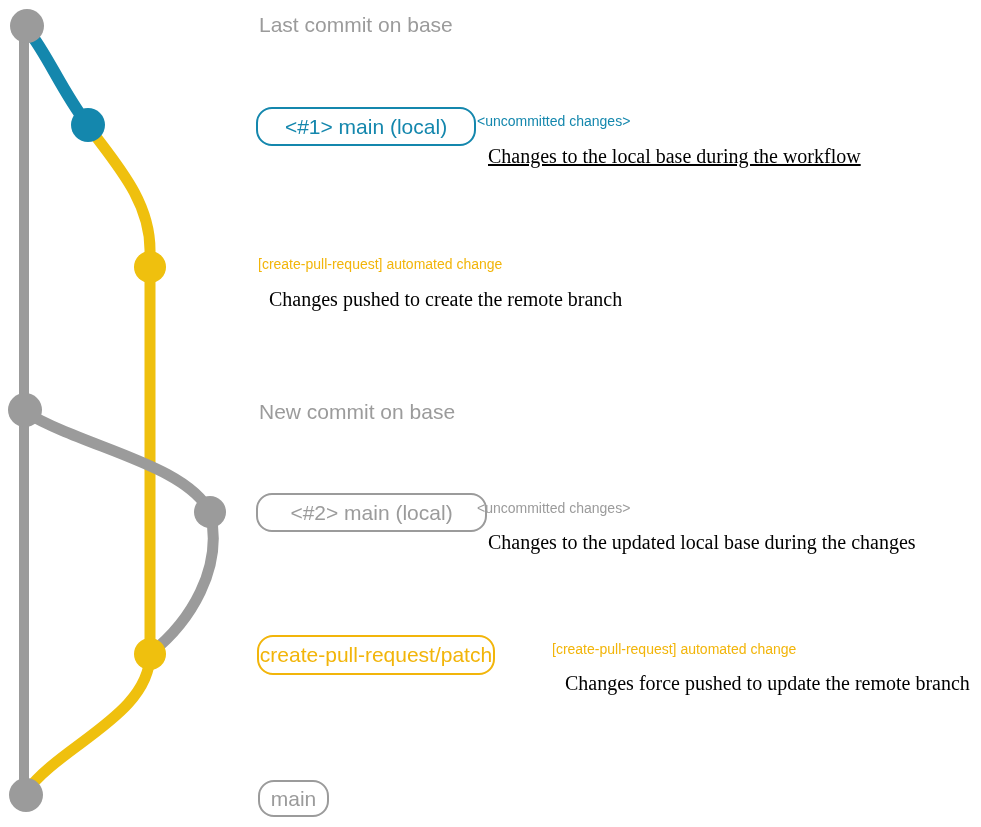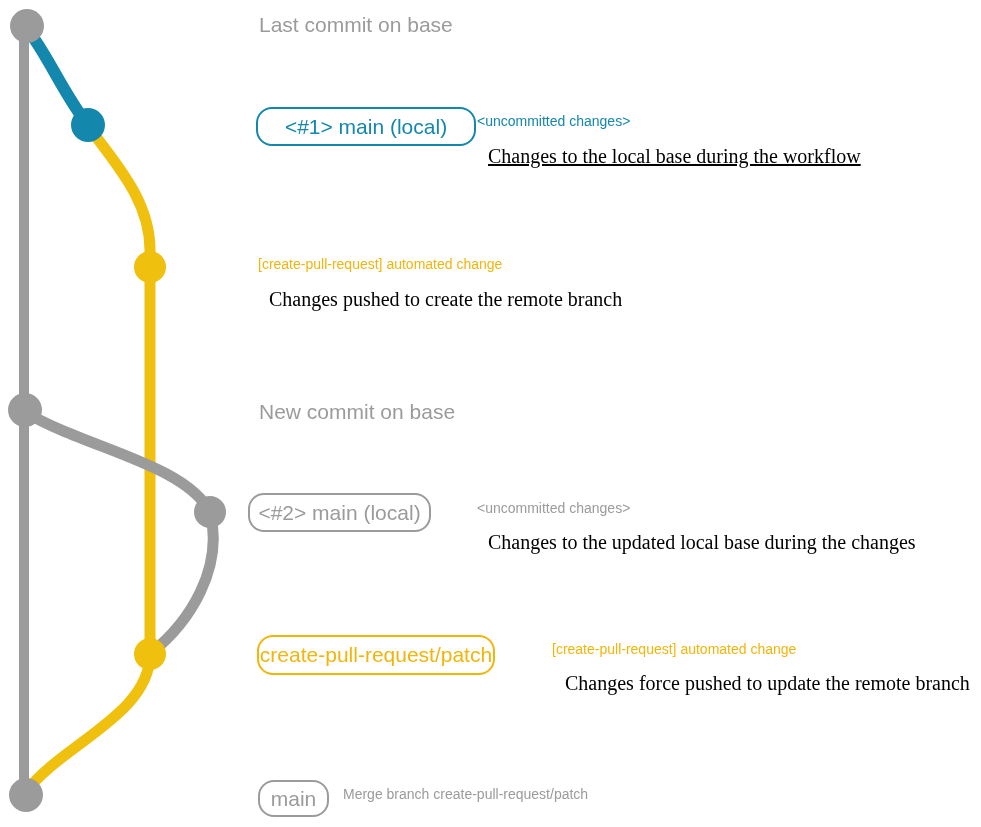--- a/index.html
+++ b/index.html
@@ -95,24 +95,23 @@
 
   <div class="pill c-blue" style="left:256px; top:107px; width:220px; height:39px;">&lt;#1&gt; main (local)</div>
   <div class="msg c-blue" style="left:477px; top:113px;">&lt;uncommitted changes&gt;</div>
   <div class="caption" style="left:488px; top:145px;text-decoration:underline;">Changes to the local base during the workflow</div>
 
   <div class="msg c-yellow" style="left:258px; top:256px;">[create-pull-request] automated change</div>
   <div class="caption" style="left:269px; top:288px;">Changes pushed to create the remote branch</div>
 
   <div class="note" style="left:259px; top:400px;">New commit on base</div>
 
-  <div class="pill c-gray" style="left:248px; top:493px; width:183px; height:39px;">&lt;#2&gt; main (local)</div>
+  <div class="pill c-gray" style="left:256px; top:493px; width:231px; height:39px;">&lt;#2&gt; main (local)</div>
   <div class="msg c-gray" style="left:477px; top:500px;">&lt;uncommitted changes&gt;</div>
   <div class="caption" style="left:488px; top:531px;">Changes to the updated local base during the changes</div>
 
   <div class="pill c-yellow" style="left:257px; top:635px; width:238px; height:40px;">create-pull-request/patch</div>
   <div class="msg c-yellow" style="left:552px; top:641px;">[create-pull-request] automated change</div>
   <div class="caption" style="left:565px; top:672px;">Changes force pushed to update the remote branch</div>
 
   <div class="pill c-gray" style="left:258px; top:780px; width:71px; height:37px;">main</div>
-  <div class="msg c-gray" style="left:343px; top:786px;">Merge branch create-pull-request/patch</div>
 
 </div>
 
 </body></html>

